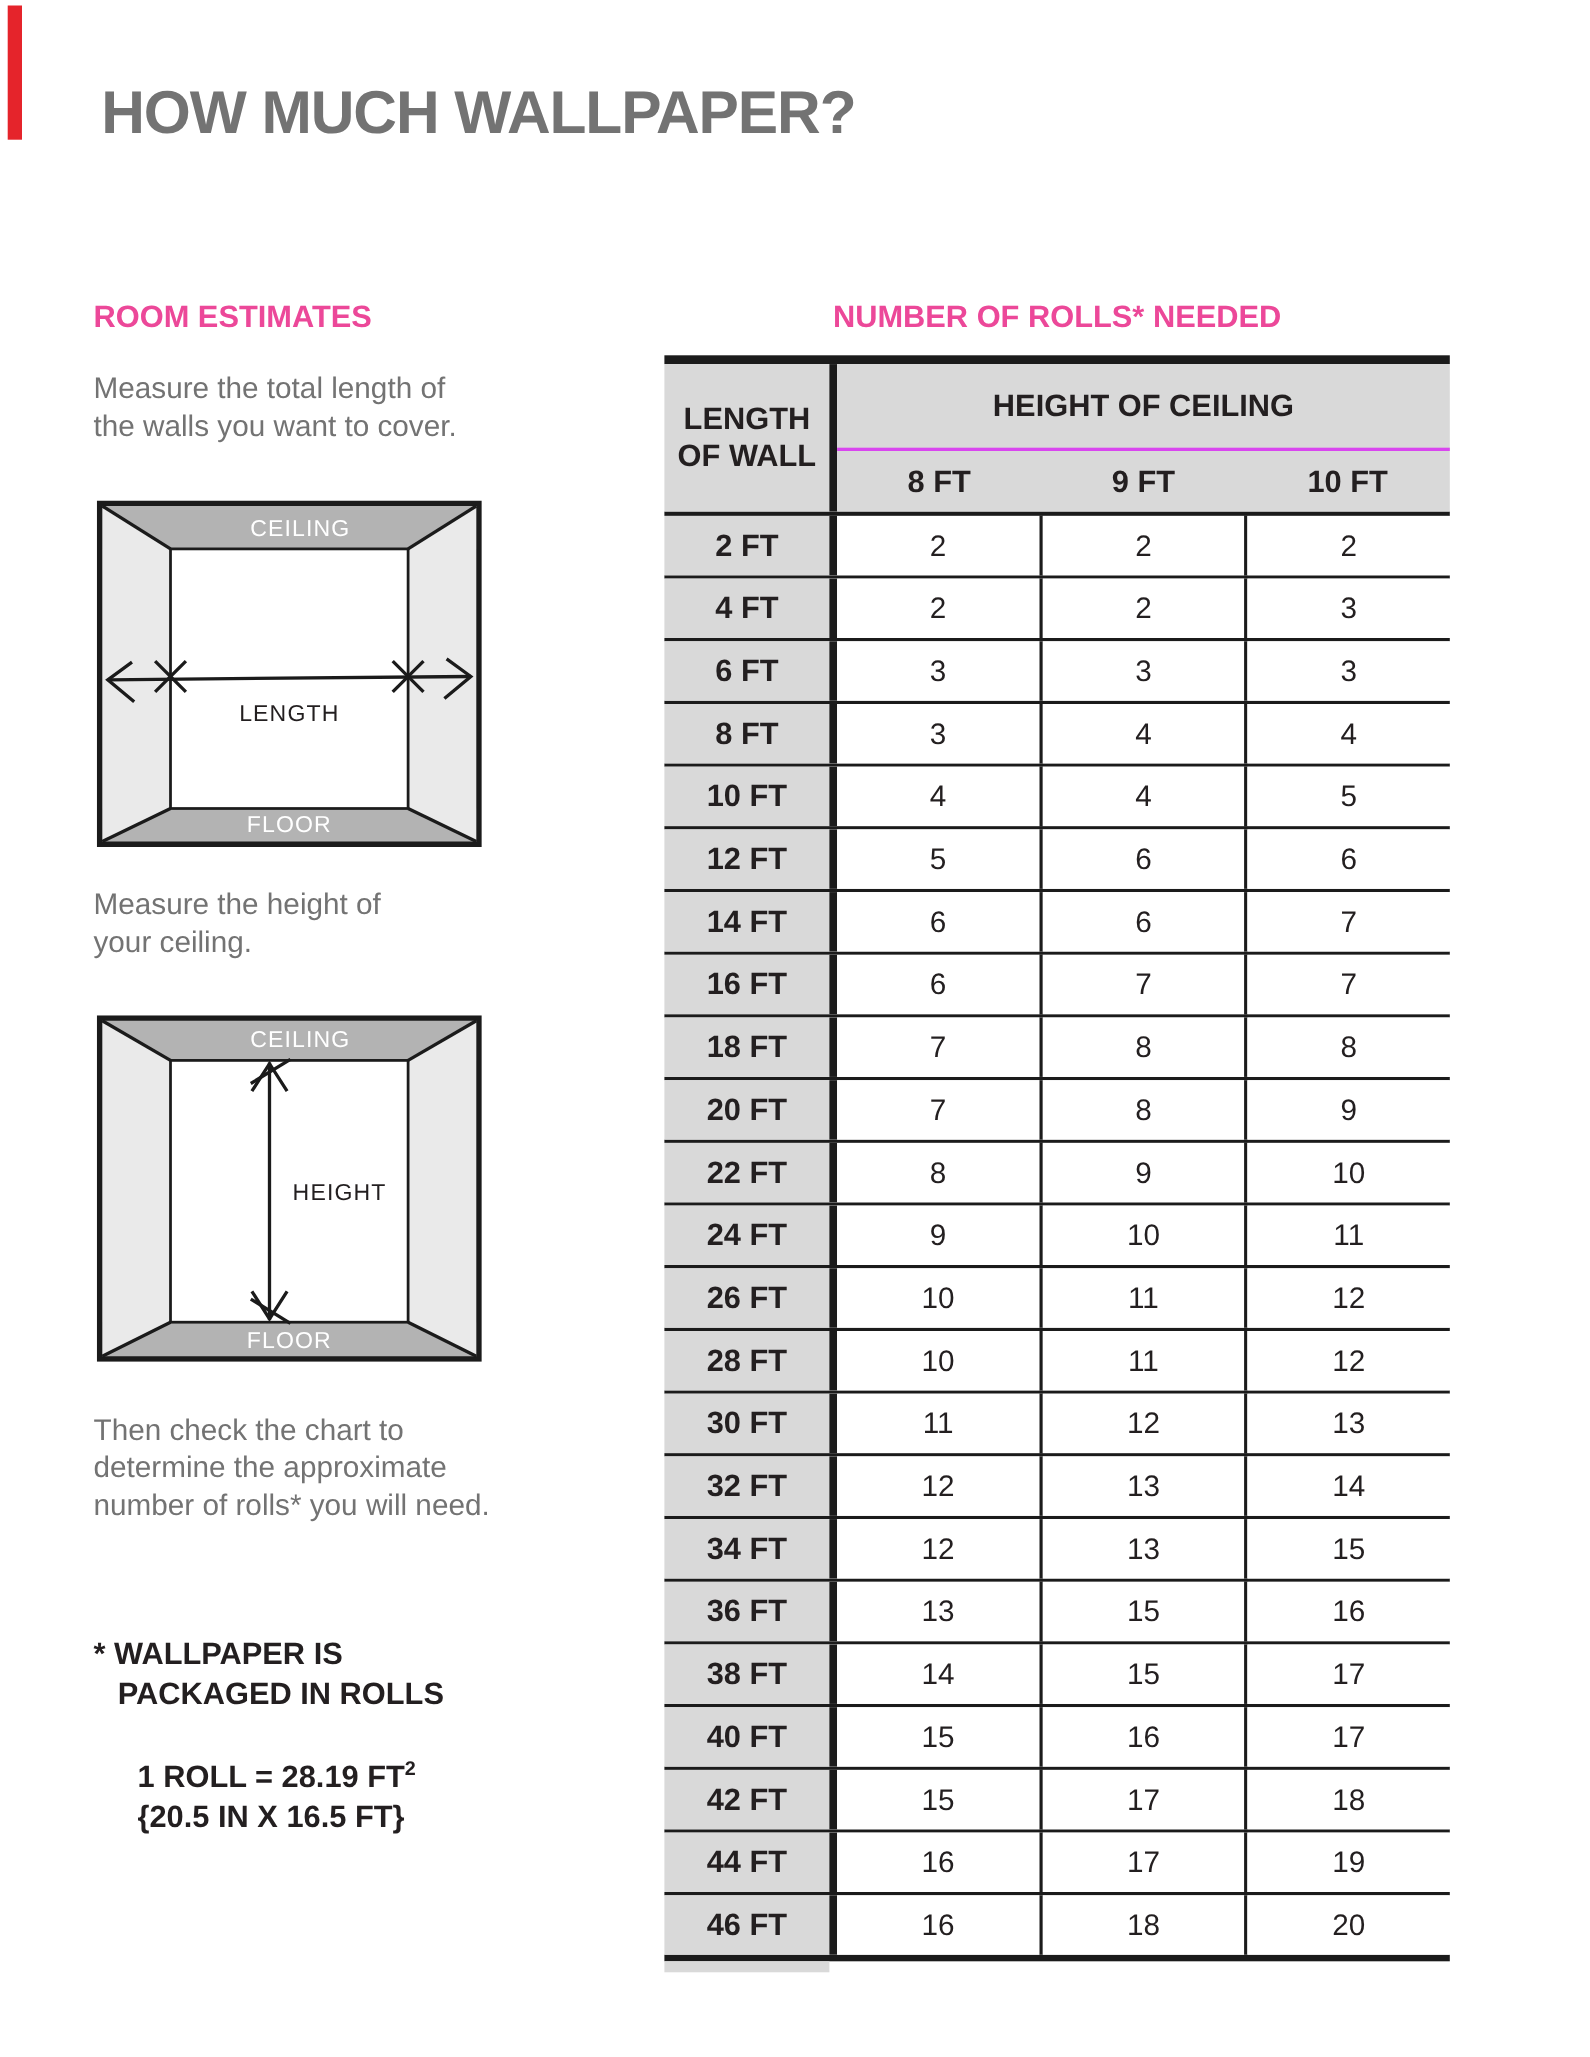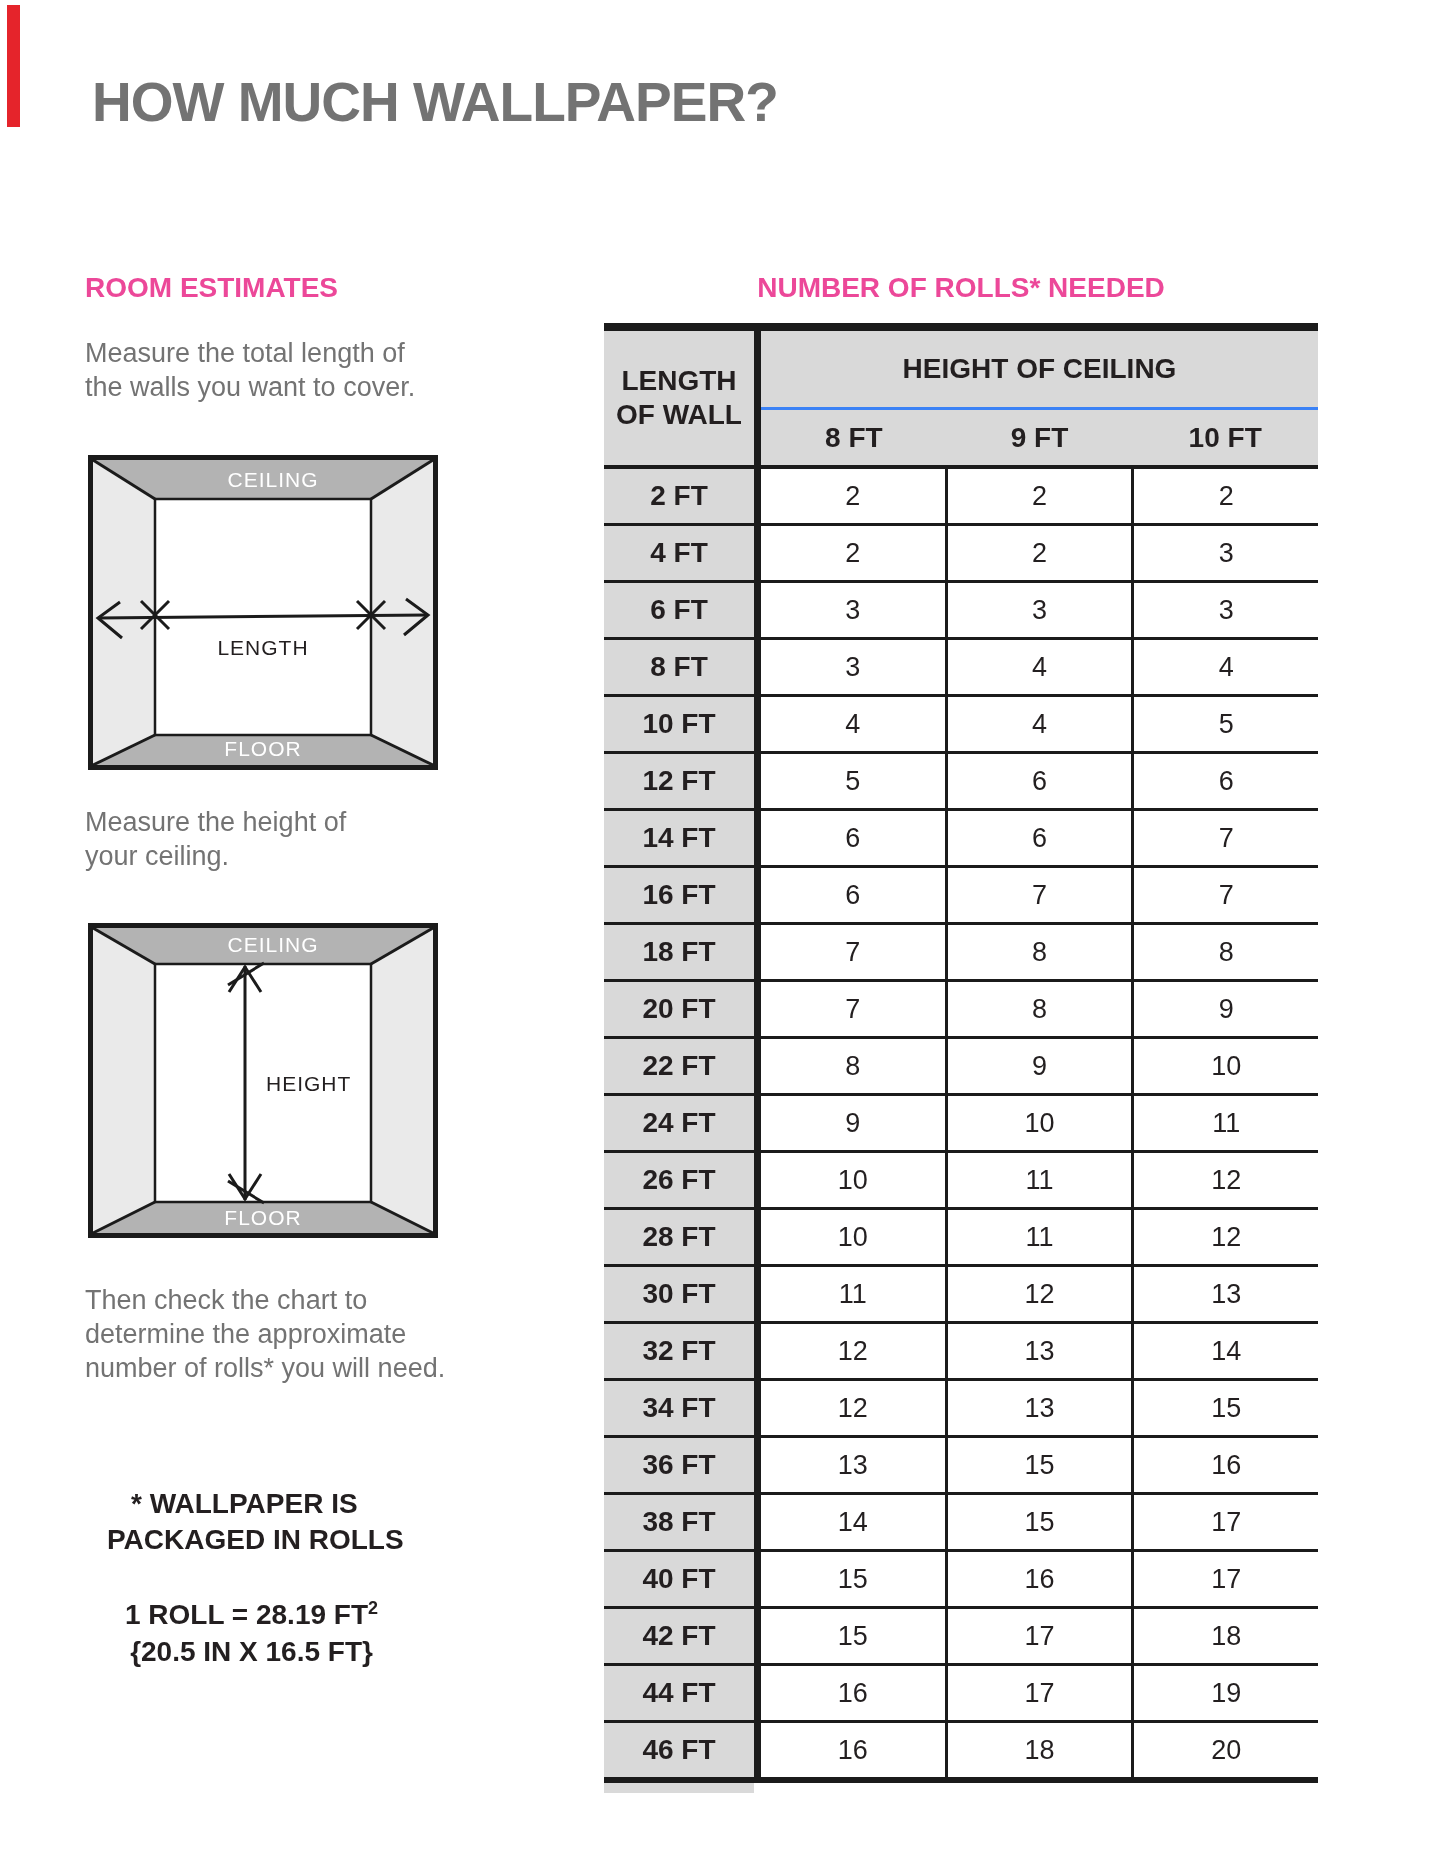--- a/index.html
+++ b/index.html
@@ -15,34 +15,34 @@
 
   
   .page-title{
     left:92px;top:70px;font-size:55px;font-weight:bold;letter-spacing:-1px;
     color:#737373;white-space:nowrap;
   }
   .section-heading{
     font-size:28px;font-weight:bold;color:#ec4899;white-space:nowrap;letter-spacing:0px;
   }
   .body-text{font-size:27px;line-height:34px;color:#737373;}
-  .footnote{font-size:28px;line-height:37px;font-weight:bold;color:#231f20;text-align:center;}
+  .footnote{font-size:28px;line-height:37px;font-weight:bold;color:#231f20;}
 
   
   .rolls-table{left:604px;top:323px;width:714px;}
   .bar{background:#1b1b1b;width:100%;}
   .tbl-header{display:flex;width:100%;}
   .label-head{
     width:150px;flex:0 0 150px;background:#d9d9d9;border-right:7px solid #1b1b1b;
     display:flex;flex-direction:column;justify-content:center;align-items:center;
     font-weight:bold;font-size:28px;line-height:34px;
   }
   .head-right{flex:1;display:flex;flex-direction:column;}
   .head-ceiling{
-    height:76px;background:#d9d9d9;border-bottom:3px solid #3b82f6;
+    height:76px;background:#d9d9d9;border-bottom:3px solid #d946ef;
     display:flex;align-items:center;justify-content:center;
     font-weight:bold;font-size:28px;
   }
   .head-cols{height:55px;display:flex;background:#d9d9d9;}
   .head-col{flex:1;display:flex;align-items:center;justify-content:center;font-weight:bold;font-size:28px;}
   .tbl-row{display:flex;height:54px;border-bottom:3px solid #1b1b1b;}
   .tbl-row:last-child{border-bottom:none;}
   .row-label{
     width:150px;flex:0 0 150px;background:#d9d9d9;border-right:7px solid #1b1b1b;
     display:flex;align-items:center;justify-content:center;font-weight:bold;font-size:28px;

